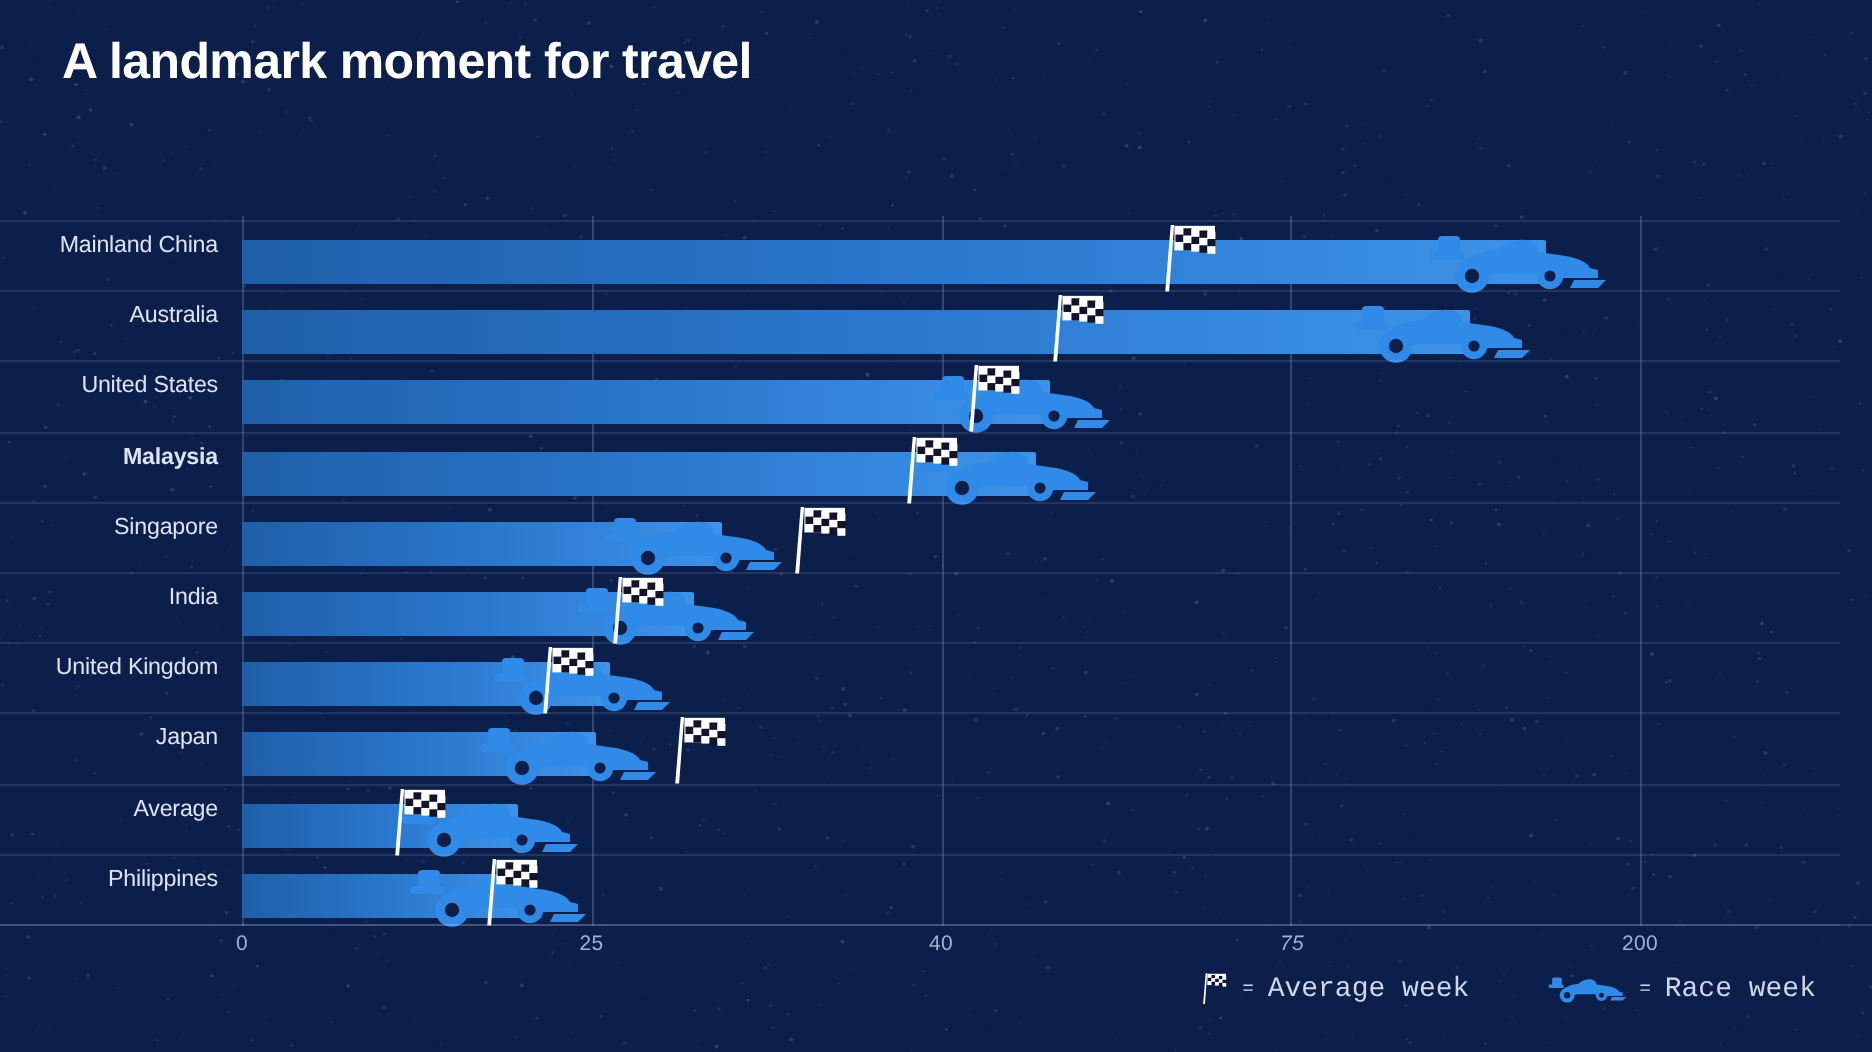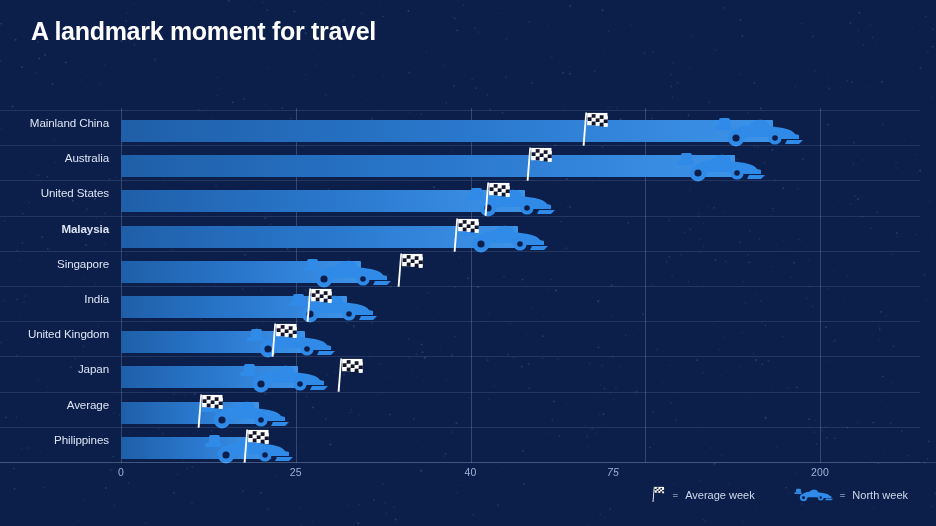--- a/index.html
+++ b/index.html
@@ -84,21 +84,21 @@
   
   .source {
     position: absolute; left: 31px; top: 483px; width: 580px;
     font-size: 8.6px; color: #a9bad6; line-height: 1.55; letter-spacing: -.05px;
   }
   .legend {
     position: absolute; right: 28px; top: 486px;
     display: flex; align-items: center; gap: 34px;
   }
   .legend-item { display: flex; align-items: center; gap: 6px; }
-  .legend-text { font-size: 11px; color: #cdd8ea; white-space: nowrap; }
+  .legend-text { font-size: 14px; color: #cdd8ea; white-space: nowrap; font-family: Liberation Mono, monospace; }
   .legend-eq { font-size: 9.6px; color: #cdd8ea; margin: 0 1px; }
   svg { display: block; overflow: visible; }
 </style>
 </head>
 <body>
 
 <svg id="starfield" width="936" height="526">
     <circle cx="100.2" cy="382.4" r="0.26" fill="#9fc2f0" opacity="0.24"></circle>
     <circle cx="144.7" cy="442.4" r="0.65" fill="#9fc2f0" opacity="0.27"></circle>
     <circle cx="168.0" cy="323.5" r="0.28" fill="#9fc2f0" opacity="0.12"></circle>
@@ -1936,21 +1936,21 @@
         </div>
         <div class="rowline" style="top: 354px;"></div>
       </div>
   </div>
 
   <div class="axis" id="axis">
     <div class="axisline"></div>
   <div class="tick" style="left: 121px;">0</div>
       <div class="tick" style="left: 295.75px;">25</div>
       <div class="tick" style="left: 470.5px;">40</div>
-      <div class="tick" style="left: 613px; font-style: italic;">75</div>
+      <div class="tick" style="left: 646px; font-style: italic;">75</div>
       <div class="tick" style="left: 820px;">200</div>
     </div>
 
   <div class="legend" id="legend">
       <div class="legend-item">
         <span>
           <svg viewBox="0 0 46 50" height="17">
             <path d="M13.6 2 L10.2 47 L7.6 47 L11.3 2 Z" fill="#ffffff"></path>
             <rect x="13.8" y="2.6" width="27.4" height="16.6" fill="#ffffff"></rect>
             <g>
@@ -1984,17 +1984,17 @@
               <path d="M30 22 L30 17 Q34 12 46 11 Q52 5 60 6 Q66 7 66 12 L80 14 Q90 16 92 20 L96 21 L96 25 L74 25 Q70 25 68 23 L44 23 Q40 25 36 25 Z"></path>
               <path d="M84 26 L100 26 L96 30 L82 30 Z"></path>
               <circle cx="33" cy="24" r="8.4"></circle>
               <circle cx="33" cy="24" r="3.6" fill="#0c1f4b"></circle>
               <circle cx="72" cy="24" r="6.6"></circle>
               <circle cx="72" cy="24" r="2.8" fill="#0c1f4b"></circle>
             </g>
           </svg>
         </span>
         <span class="legend-eq">=</span>
-        <span class="legend-text">North week</span>
+        <span class="legend-text">Race week</span>
       </div>
     </div>
 
 </div>
 
 </body></html>

